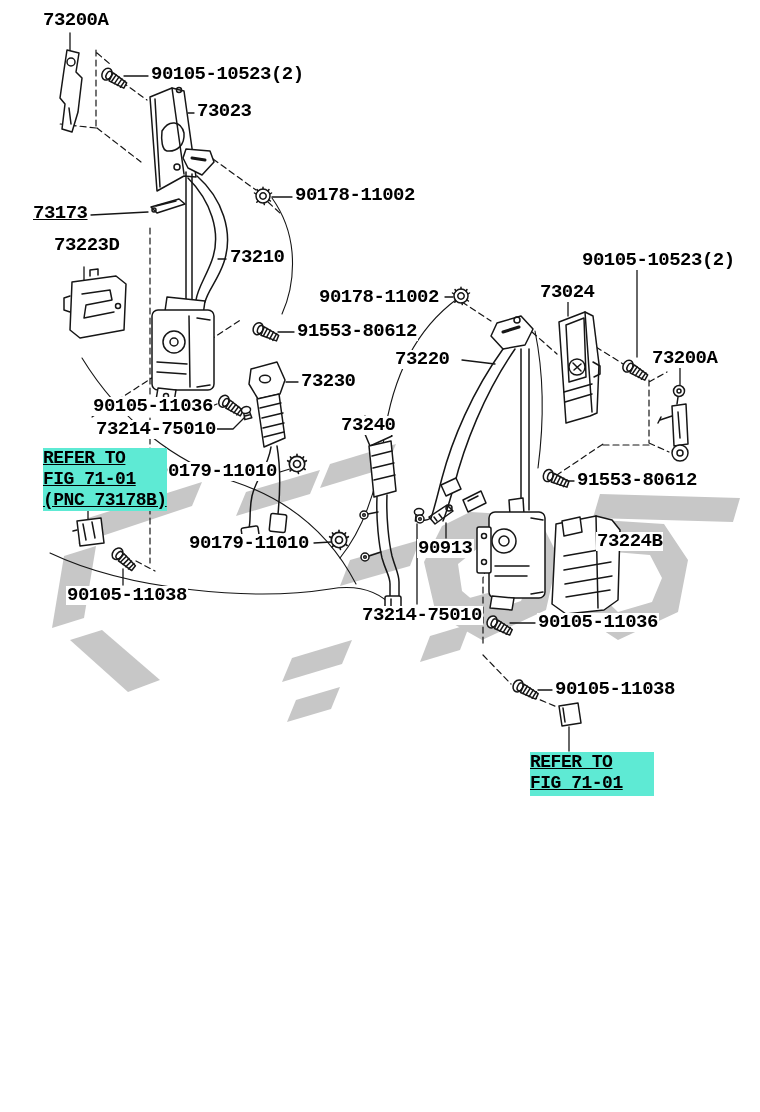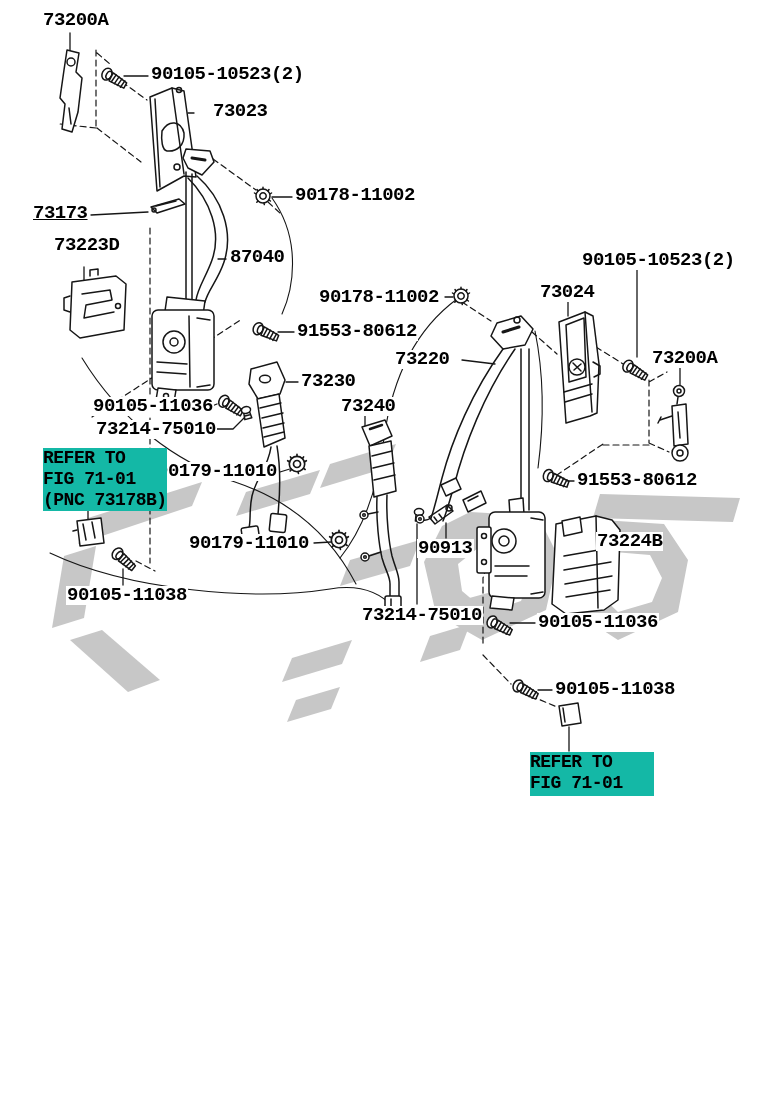--- a/index.html
+++ b/index.html
@@ -3,21 +3,21 @@
 <meta charset="utf-8">
 <style>
   html,body{margin:0;padding:0;background:#fff;}
   .canvas{position:relative;width:760px;height:796px;background:#fff;overflow:hidden;
           font-family:"Liberation Mono",monospace;}
   .canvas svg{position:absolute;left:0;top:0;}
   #labels{position:absolute;left:0;top:0;width:100%;height:100%;}
   .plabel{position:absolute;font:bold 19px/19px "Liberation Mono",monospace;color:#000;
           white-space:pre;background:#fff;padding:0 1px;letter-spacing:-0.5px;}
   .pnote{position:absolute;font:bold 18px/21px "Liberation Mono",monospace;color:#000;
-         white-space:pre;background:#14b8a6;letter-spacing:-0.5px;}
+         white-space:pre;background:#5eead4;letter-spacing:-0.5px;text-decoration:underline;}
   .doc-number{position:absolute;left:687px;top:1083px;font:15px "Liberation Sans",sans-serif;
               color:#000;text-decoration:underline;}
 </style>
 </head>
 <body>
 
 <div class="canvas">
 
   <svg width="760" height="1112" viewBox="0 0 760 1112">
     <g fill="#c7c7c7" stroke="none">
@@ -269,33 +269,33 @@
       <circle cx="680" cy="453" r="8" fill="#fff"></circle>
         <circle cx="680" cy="453" r="3"></circle>
       <path d="M672,416 L660,420 M661,417 L658,423"></path>
     </g>
     <use href="#bolt" transform="translate(624,364) rotate(28)"></use>
   </svg>
 
   <div id="labels">
       <div class="plabel" style="left: 42px; top: 11px;">73200A</div>
       <div class="plabel" style="left: 150px; top: 65px;">90105-10523(2)</div>
-      <div class="plabel" style="left: 212px; top: 102px;">73023</div>
+      <div class="plabel" style="left: 196px; top: 102px;">73023</div>
       <div class="plabel" style="left: 294px; top: 186px;">90178-11002</div>
       <div class="plabel" style="left: 32px; top: 204px; text-decoration: underline;">73173</div>
       <div class="plabel" style="left: 53px; top: 236px;">73223D</div>
-      <div class="plabel" style="left: 229px; top: 248px;">87040</div>
+      <div class="plabel" style="left: 229px; top: 248px;">73210</div>
       <div class="plabel" style="left: 581px; top: 251px;">90105-10523(2)</div>
       <div class="plabel" style="left: 539px; top: 283px; text-align: center;">73024</div>
       <div class="plabel" style="left: 318px; top: 288px;">90178-11002</div>
       <div class="plabel" style="left: 296px; top: 322px;">91553-80612</div>
       <div class="plabel" style="left: 394px; top: 350px;">73220</div>
       <div class="plabel" style="left: 651px; top: 349px;">73200A</div>
       <div class="plabel" style="left: 300px; top: 372px;">73230</div>
-      <div class="plabel" style="left: 340px; top: 397px;">73240</div>
+      <div class="plabel" style="left: 340px; top: 416px;">73240</div>
       <div class="plabel" style="left: 92px; top: 397px;">90105-11036</div>
       <div class="plabel" style="left: 95px; top: 420px;">73214-75010</div>
       <div class="plabel" style="left: 156px; top: 462px;">90179-11010</div>
       <div class="plabel" style="left: 188px; top: 534px;">90179-11010</div>
       <div class="plabel" style="left: 417px; top: 539px;">90913</div>
       <div class="plabel" style="left: 576px; top: 471px;">91553-80612</div>
       <div class="plabel" style="left: 596px; top: 532px;">73224B</div>
       <div class="plabel" style="left: 66px; top: 586px;">90105-11038</div>
       <div class="plabel" style="left: 361px; top: 606px;">73214-75010</div>
       <div class="plabel" style="left: 537px; top: 613px;">90105-11036</div>

